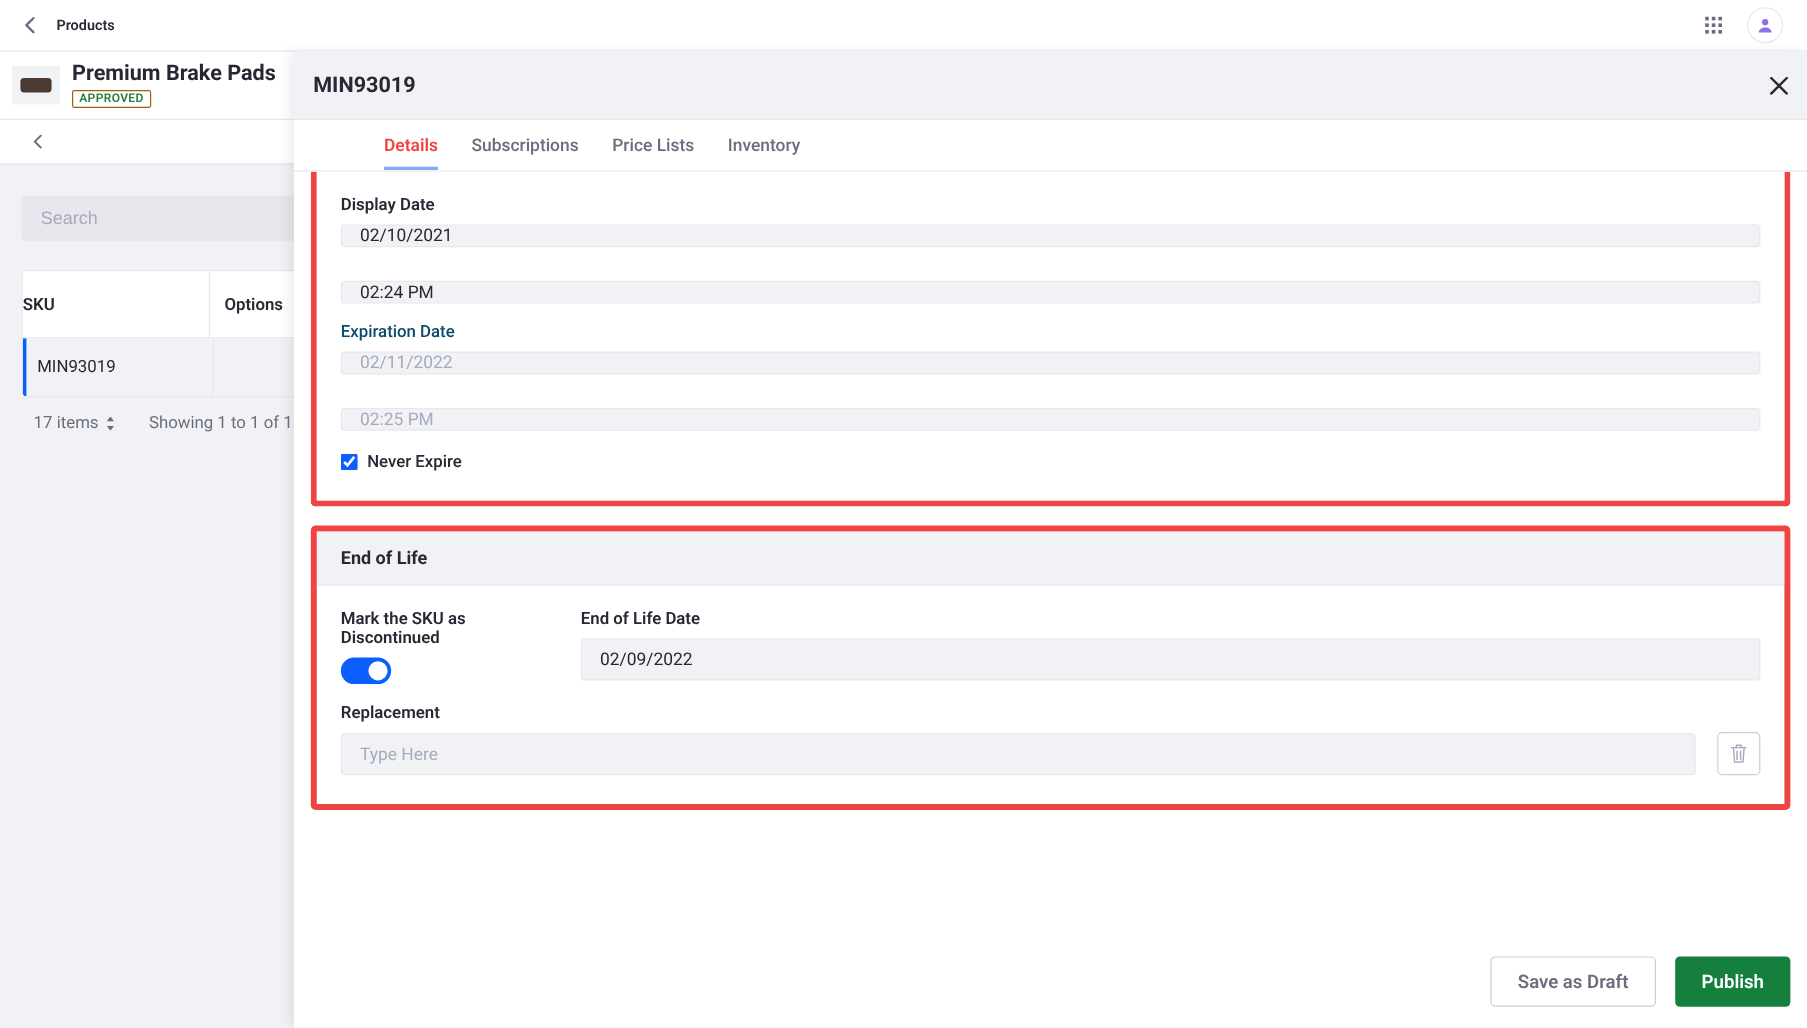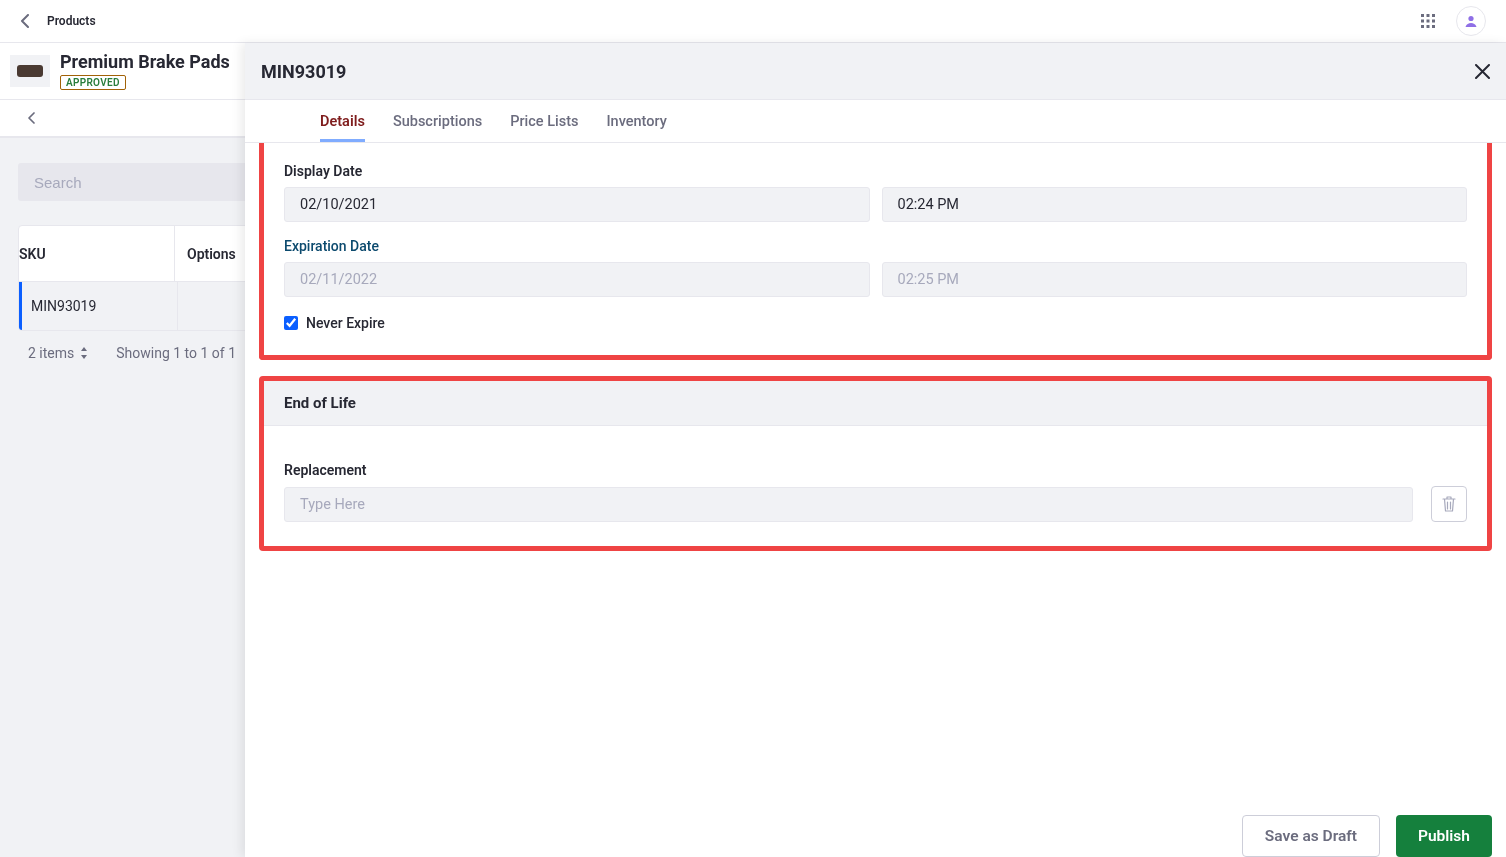--- a/index.html
+++ b/index.html
@@ -135,35 +135,35 @@
       height: 43px; border-bottom: 1px solid #e7e7ed;
       padding-left: 75px;
       display: flex; align-items: stretch; gap: 28px;
     }
     .tab-item {
       display: flex; align-items: center;
       color: #6b6c7e; font-weight: 500; font-size: 14.5px;
       cursor: pointer;
     }
     .tab-item.active {
-      color: #7f1d1d; font-weight: 600;
+      color: #ef4444; font-weight: 600;
       box-shadow: inset 0 -3px 0 #80acff;
     }
     .panel-body { flex: 1; overflow-y: auto; padding: 0 14px 66px; }
     .card {
       border: 5px solid #ef4444; border-radius: 4px;
       margin-top: 16px;
       overflow: hidden;
       background: #fff;
     }
     .card-body { padding: 20px 20px 24px; }
     .card.first { margin-top: 0; border-top: none; border-radius: 0 0 4px 4px;}
     .field-label { font-size: 14px; font-weight: 600; margin-bottom: 8px; }
     .field-label.muted { color: #0c4a6e; font-weight: 500; }
-    .row2 { display: flex; gap: 12px; }
+    .row2 { display: flex; gap: 28px; flex-direction: column; }
     .input-like {
       background: #f1f2f5; border: 1px solid #e7e7ed;
       height: 35px; border-radius: 3px;
       display: flex; align-items: center; padding: 0 15px;
       flex: 1; font-size: 14.5px;
     }
     .input-like.muted { color: #a7a9bc; }
     .mt16 { margin-top: 16px; }
     .check-row { display: flex; align-items: center; gap: 8px; font-weight: 500; margin-top: 18px; }
     .checkbox { width: 14px; height: 14px; accent-color: #0b5fff; }
@@ -184,21 +184,21 @@
       position: absolute; top: 3px; right: 3px;
     }
     .delete-btn {
       width: 36px; height: 36px; border: 1px solid #cdced9;
       border-radius: 4px; display: flex; align-items: center;
       justify-content: center; margin-left: 18px; color: #a7a9bc;
     }
     
     
     .footer-btns {
-      position: absolute; right: 14px; bottom: 0;
+      position: absolute; right: 14px; bottom: 18px;
       display: flex; gap: 16px;
     }
     .btn {
       height: 42px; padding: 0 22px; border-radius: 4px;
       font-size: 15.5px; font-weight: 600;
       display: flex; align-items: center; cursor: pointer;
     }
     .btn-secondary { background: #fff; border: 1px solid #cdced9; color: #6b6c7e; }
     .btn-primary { background: #15803d; color: #fff; }
     
@@ -263,21 +263,21 @@
       <div class="col-sku">SKU</div>
       <div class="col-opt">Options</div>
     </div>
     <div class="tbl-row">
       <div class="col-sku">MIN93019</div>
       <div class="col-opt"></div>
     </div>
   </div>
   <div class="pager">
     <span class="pp">
-      <span>2 items</span>
+      <span>17 items</span>
       <svg width="8" height="12" viewBox="0 0 8 12">
           <path d="M4 0l3 4H1zM4 12l3-4H1z" fill="#6b6c7e"></path>
         </svg>
     </span>
     <span>Showing 1 to 1 of 1</span>
   </div>
 </div>
 
 <div class="panel">
   <div class="panel-header">
@@ -313,20 +313,32 @@
         <label class="check-row">
           <input type="checkbox" class="checkbox" checked="" style="">
           <span>Never Expire</span>
         </label>
       </div>
     </div>
 
     <div class="card">
       <div class="card-head">End of Life</div>
       <div class="card-body">
+        <div class="eol-row">
+          <div class="eol-left">
+            <div class="field-label" style="font-weight:600">Mark the SKU as Discontinued</div>
+            <div class="toggle">
+              <div class="toggle-knob"></div>
+            </div>
+          </div>
+          <div style="flex:1">
+            <div class="field-label" style="font-weight:600">End of Life Date</div>
+            <div class="input-like">02/09/2022</div>
+          </div>
+        </div>
 
         <div class="field-label mt16" style="font-weight:600">Replacement</div>
         <div style="display:flex; align-items:center;">
           <div class="input-like muted" style="flex:1">Type Here</div>
           <div class="delete-btn">
             <svg width="14" height="16" viewBox="0 0 14 16">
                 <path d="M1 3h12M5 3V1h4v2M2.5 3l1 12h7l1-12M5.5 6v7M8.5 6v7" fill="none" stroke="#a7a9bc" stroke-width="1.2" stroke-linecap="round" stroke-linejoin="round"></path>
               </svg>
           </div>
         </div>

